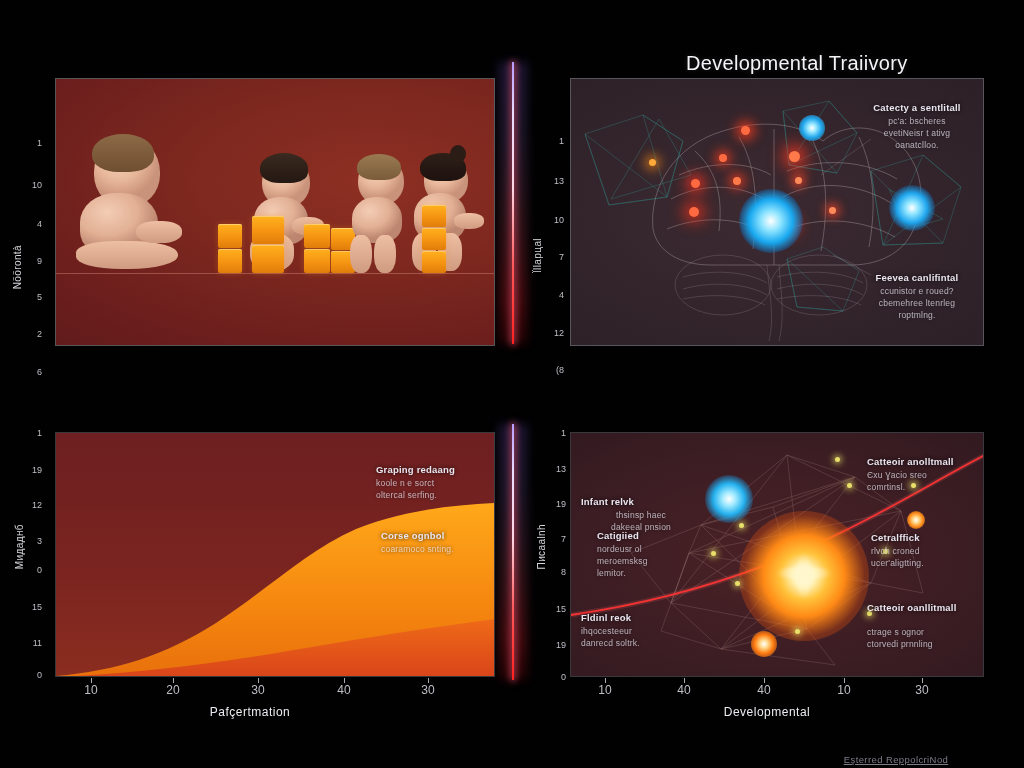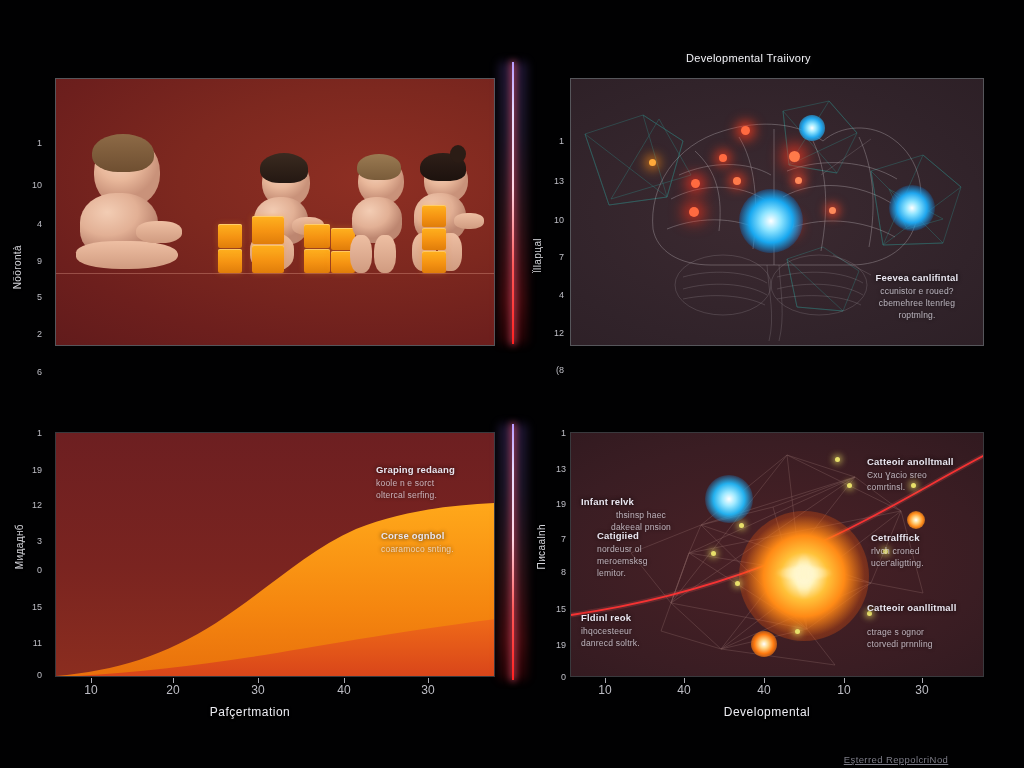--- a/index.html
+++ b/index.html
@@ -53,21 +53,21 @@
   .tick-x { text-align: center; }
   .tick-mark {
     position: absolute;
     background: rgba(215,215,225,0.8);
   }
 
   
   .chart-title {
     position: absolute;
     color: #f3f3f8;
-    font-size: 11px;
+    font-size: 20px;
     letter-spacing: 0.3px;
     white-space: nowrap;
     text-shadow: 0 0 6px rgba(255,255,255,0.18);
   }
   .footer-note {
     position: absolute;
     color: #7d7d88;
     font-size: 9.5px;
     letter-spacing: 0.4px;
     white-space: nowrap;
@@ -326,20 +326,26 @@
       <div class="glow-node" style="left:78px;top:80px;width:7px;height:7px;background:#ffaa3a;box-shadow:0 0 11px 4px rgba(255,140,20,0.7);"></div>
 
       <div class="glow-node" style="left:168px;top:110px;width:64px;height:64px;
                   background:radial-gradient(circle,#ffffff 0%,#8ee4ff 22%,#18a8f0 48%,rgba(10,90,180,0.28) 72%,rgba(0,0,0,0) 100%);"></div>
 
       <div class="glow-node" style="left:318px;top:106px;width:46px;height:46px;
                   background:radial-gradient(circle,#ffffff 0%,#8ee4ff 20%,#1fa6ee 46%,rgba(10,90,180,0.22) 72%,rgba(0,0,0,0) 100%);"></div>
       <div class="glow-node" style="left:228px;top:36px;width:26px;height:26px;
                   background:radial-gradient(circle,#ffffff 0%,#9ae8ff 22%,#22a8ee 52%,rgba(0,0,0,0) 100%);"></div>
 
+      <div class="ann center" style="left:286px; top:22px; width:120px;">
+        <span class="hd">Catecty a sentlitall</span>
+        <span class="bd" style="white-space:pre-line;">pc'a: bscheres
+evetiNeisr t ativg
+oanatclloo.</span>
+      </div>
       <div class="ann center" style="left:286px; top:192px; width:120px;">
         <span class="hd">Feevea canlifintal</span>
         <span class="bd" style="white-space:pre-line;">ccunistor e roued?
 cbemehree ltenrleg
 roptmlng.</span>
       </div>
     </div>
   </div>
 
   <div class="panel" style="left:0px; top:420px; width:500px; height:300px;">

